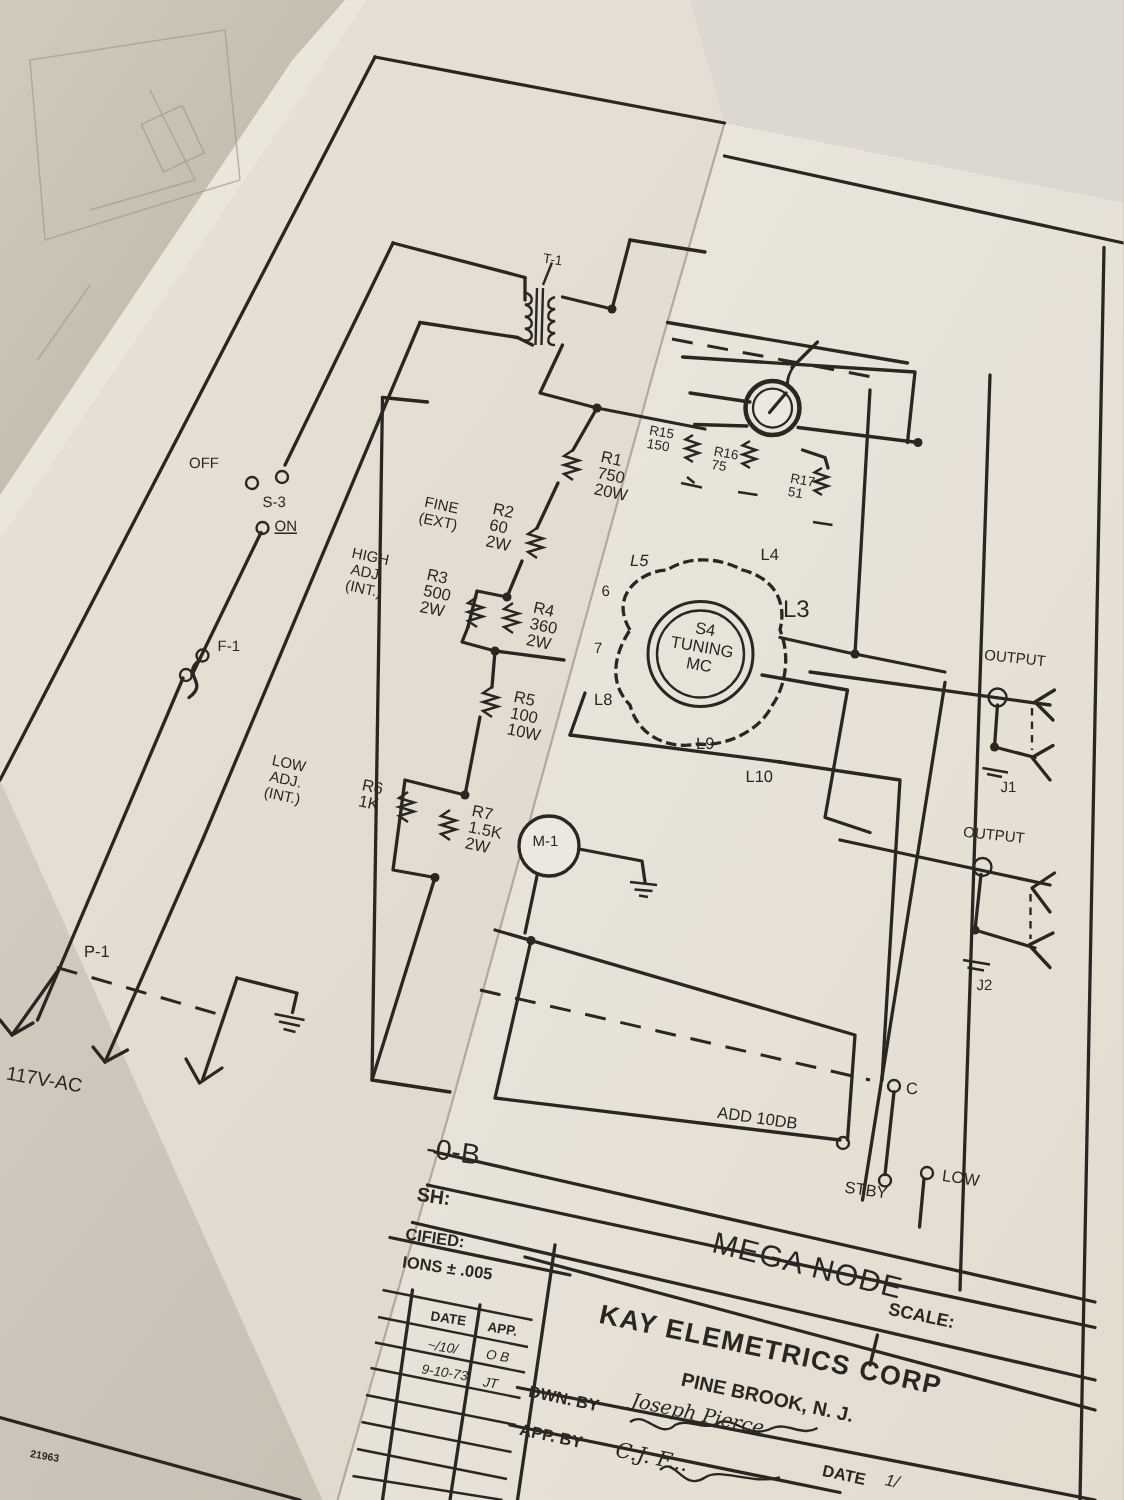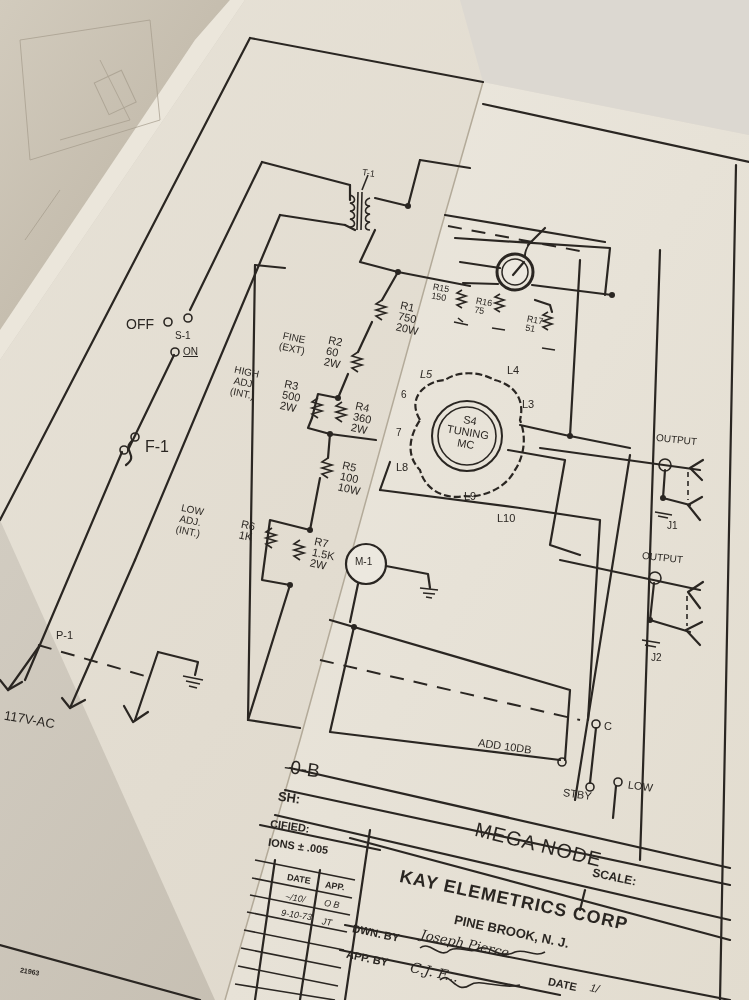--- a/index.html
+++ b/index.html
@@ -222,24 +222,24 @@
   <path class="wire" d="M0 945 L200 1000"></path>
 
   <path d="M420 948 C430 940,440 960,450 950 C460 945,470 955,480 948 C490 945,500 960,515 952 C525 948,535 958,545 952" stroke="#2a2622" stroke-width="1.6" fill="none"></path>
   <path d="M440 980 C450 970,455 995,470 985 C480 978,500 990,520 985" stroke="#2a2622" stroke-width="1.6" fill="none"></path>
 </svg>
 
 <div style="position:absolute;inset:0;color:#2a2622;">
 
   <span style="position:absolute;left:362px;top:168px;font-size:9px;transform:rotate(8deg);">T-1</span>
 
-  <span style="position:absolute;left:126px;top:316px;font-size:14px;">OFF</span>
-  <span style="position:absolute;left:175px;top:330px;font-size:10px;">S-1</span>
+  <span style="position:absolute;left:126px;top:304px;font-size:10px;">OFF</span>
+  <span style="position:absolute;left:175px;top:330px;font-size:10px;">S-3</span>
   <span style="position:absolute;left:183px;top:346px;font-size:10px;text-decoration:underline;">ON</span>
-  <span style="position:absolute;left:145px;top:438px;font-size:16px;">F-1</span>
+  <span style="position:absolute;left:145px;top:426px;font-size:10px;">F-1</span>
   <span style="position:absolute;left:56px;top:629px;font-size:11px;">P-1</span>
   <span style="position:absolute;left:4px;top:712px;font-size:13px;transform:rotate(10deg);">117V-AC</span>
 
   <div style="position:absolute;left:398px;top:302px;font-size:11px;line-height:11px;transform:rotate(12deg);">
     <div>R1</div>
     <div>750</div>
     <div>20W</div>
   </div>
 
   <div style="position:absolute;left:326px;top:336px;font-size:11px;line-height:11px;transform:rotate(12deg);">
@@ -303,21 +303,21 @@
     <div>R17</div>
     <div>51</div>
   </div>
   <span style="position:absolute;left:520px;top:236px;font-size:22px;">7</span>
 
   <div style="position:absolute;left:446px;top:414px;font-size:11px;line-height:12px;text-align:center;width:44px;transform:rotate(10deg);">
     <div>S4</div>
     <div>TUNING</div>
     <div>MC</div>
   </div>
-  <span style="position:absolute;left:522px;top:398px;font-size:11px;">L3</span>
+  <span style="position:absolute;left:522px;top:398px;font-size:16px;">L3</span>
   <span style="position:absolute;left:470px;top:364px;font-size:11px;padding-left:37px;">L4</span>
   <span style="position:absolute;left:420px;top:368px;font-size:11px;font-style:italic;">L5</span>
   <span style="position:absolute;left:396px;top:461px;font-size:11px;">L8</span>
   <span style="position:absolute;left:464px;top:490px;font-size:11px;">L9</span>
   <span style="position:absolute;left:497px;top:497px;font-size:11px;margin-top:15px;">L10</span>
   <span style="position:absolute;left:401px;top:389px;font-size:10px;">6</span>
   <span style="position:absolute;left:396px;top:427px;font-size:10px;">7</span>
 
   <span style="position:absolute;left:355px;top:556px;font-size:10px;">M-1</span>
 

